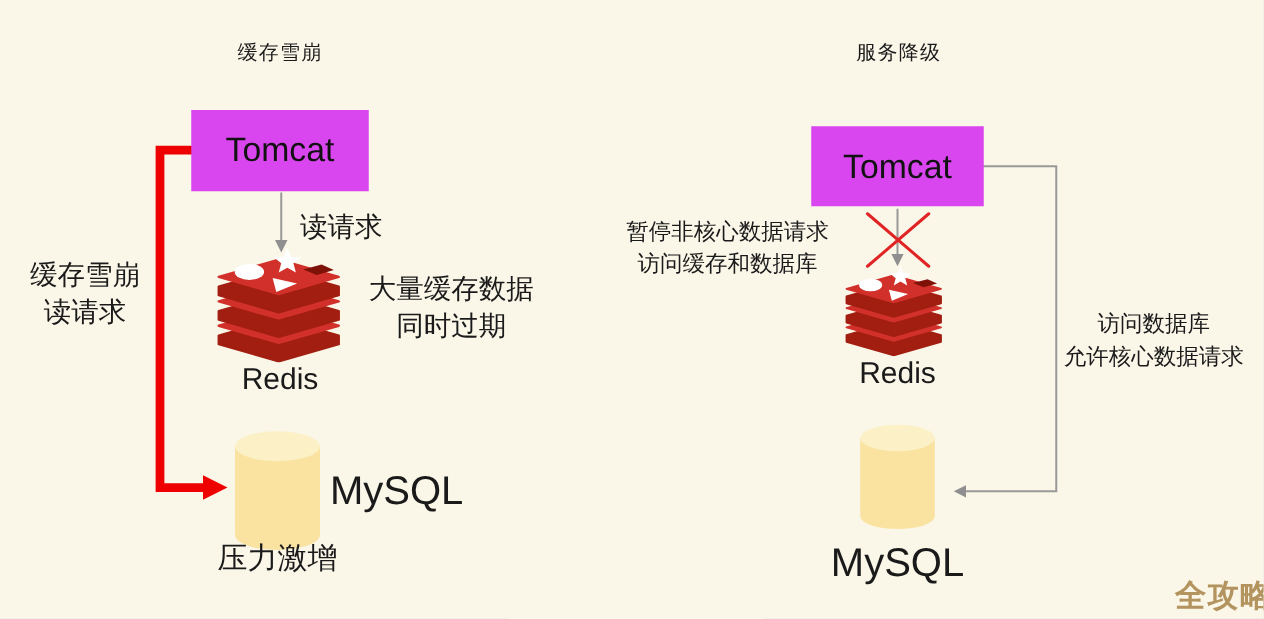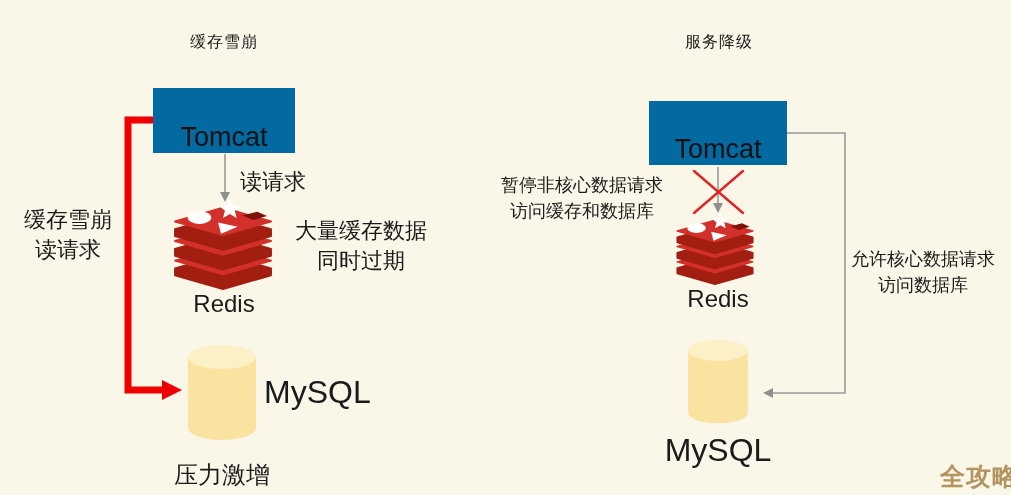--- a/index.html
+++ b/index.html
@@ -25,23 +25,23 @@
   .abs { position: absolute; }
 
   .panel-title {
     font-size: 16px;
     text-align: center;
     letter-spacing: 1px;
     white-space: nowrap;
   }
 
   .tomcat-box {
-    background: #0369a1;
+    background: #d946ef;
     display: flex;
-    align-items: flex-end;
+    align-items: center;
     justify-content: center;
     font-size: 27px;
     color: #111;
   }
 
   .note {
     line-height: 30px;
     text-align: center;
     white-space: nowrap;
   }
@@ -124,21 +124,21 @@
 
   <div class="abs comp-label redis-label" style="left:153px; top:290px; width:142px;">Redis</div>
 
   <svg class="abs" style="left:186px; top:344px;" width="72" height="98" viewBox="0 0 72 98" xmlns="http://www.w3.org/2000/svg">
     <path d="M2 13 L2 84 A34 12 0 0 0 70 84 L70 13 Z" fill="#FAE3A1"></path>
     <ellipse cx="36" cy="13" rx="34" ry="12" fill="#FCF0C6"></ellipse>
   </svg>
 
   <div class="abs comp-label mysql-label" style="left:264px; top:374px;">MySQL</div>
 
-  <div class="abs note" style="left:174px; top:460px; font-size:24px;">压力激增</div>
+  <div class="abs note" style="left:174px; top:432px; font-size:24px;">压力激增</div>
 
   <div class="abs panel-title" style="left:649px; top:32px; width:140px;">服务降级</div>
 
   <div class="abs tomcat-box" style="left:649px; top:101px; width:138px; height:64px;">
     <span>Tomcat</span>
   </div>
 
   <div class="abs note note-sm" style="left:494px; top:172px; width:176px;">
     <div>暂停非核心数据请求</div>
     <div>访问缓存和数据库</div>
@@ -156,22 +156,22 @@
     <ellipse cx="31" cy="22" rx="12" ry="6.5" fill="#ffffff"></ellipse>
     <path d="M62 2 L65 9.5 L73 10 L67 15 L69 22.5 L62 18.5 L55 22.5 L57 15 L51 10 L59 9.5 Z" fill="#ffffff"></path>
     <path d="M50 27 L70 31.5 L53 38.5 Z" fill="#ffffff"></path>
     <path d="M75 20 L90 16 L100 20.5 L86 24.5 Z" fill="#7E1108"></path>
   </svg>
 
 
   <div class="abs comp-label redis-label" style="left:649px; top:285px; width:138px;">Redis</div>
 
   <div class="abs note note-sm" style="left:840px; top:246px; width:166px;">
+    <div>访问数据库</div>
     <div>允许核心数据请求</div>
-    <div>访问数据库</div>
   </div>
 
   <svg class="abs" style="left:682px; top:339px;" width="72" height="86" viewBox="0 0 72 98" xmlns="http://www.w3.org/2000/svg">
     <path d="M2 13 L2 84 A34 12 0 0 0 70 84 L70 13 Z" fill="#FAE3A1"></path>
     <ellipse cx="36" cy="13" rx="34" ry="12" fill="#FCF0C6"></ellipse>
   </svg>
 
   <div class="abs comp-label mysql-label" style="left:649px; top:432px; width:138px; text-align:center;">MySQL</div>
 
   <div class="abs watermark" style="left:940px; top:460px;">全攻略</div>

